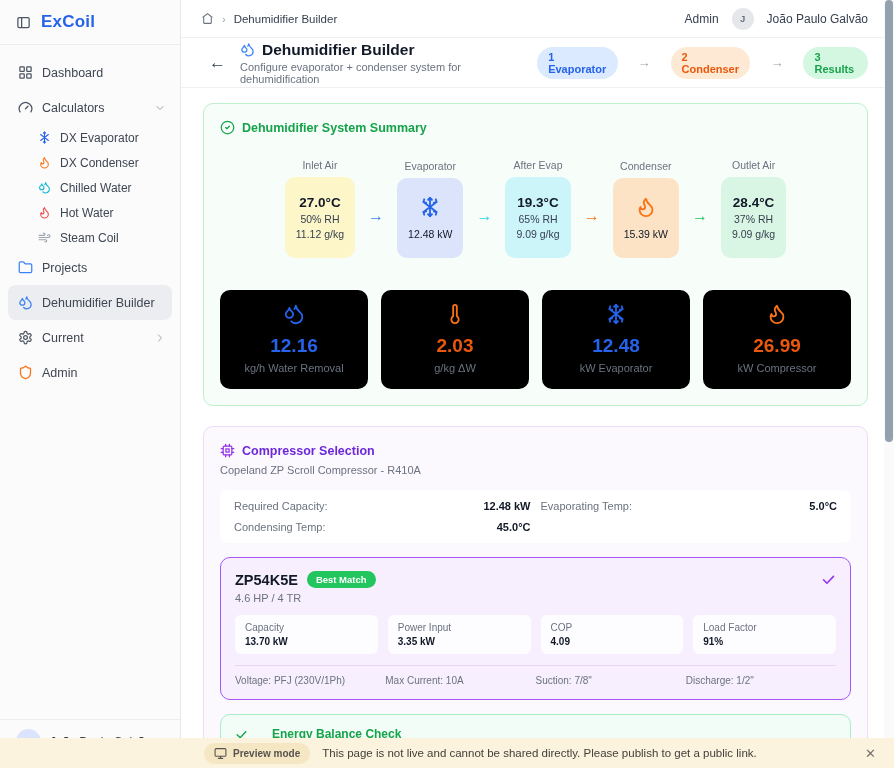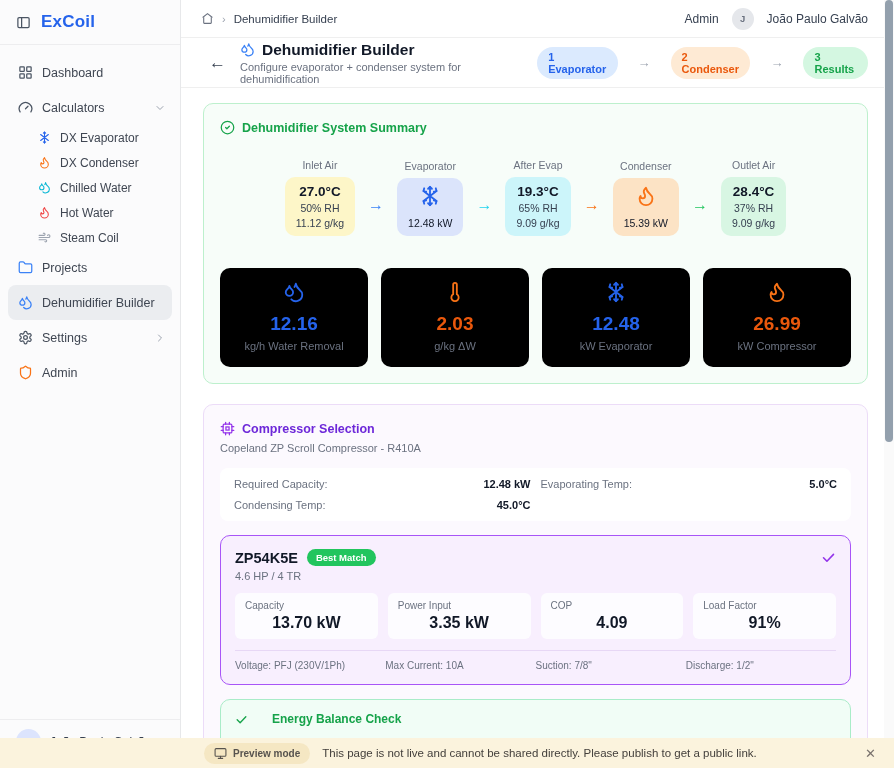--- a/index.html
+++ b/index.html
@@ -54,21 +54,21 @@
   .content { flex:1; padding:15px 26px 0 22px; overflow:hidden; }
 
   
   .card { border-radius:10px; border:1px solid; }
   .summary-card { background:#f7fdf9; border-color:#bdf0cd; padding:16px; }
   .card-head { display:flex; align-items:center; gap:7px; font-size:12.5px; font-weight:bold; }
   .summary-card .card-head { color:#16a34a; }
   .flow { display:flex; align-items:center; justify-content:center; gap:13px; margin-top:24px; }
   .stage { display:flex; flex-direction:column; align-items:center; }
   .stage-label { font-size:10.5px; color:#6b7280; margin-bottom:6px; }
-  .stage-box { border-radius:10px; padding:7px 11px; text-align:center; min-width:64px; }
+  .stage-box { border-radius:10px; padding:18px 11px; text-align:center; min-width:64px; }
   .stage-temp { font-size:13.5px; font-weight:bold; color:#111827; }
   .stage-line { font-size:10.5px; color:#374151; margin-top:3px; }
   .stage-kw { font-size:10.5px; color:#111827; margin-top:6px; }
   .flow-arrow { font-size:16px; font-weight:bold; margin-top:14px; }
   .metrics { display:flex; gap:13px; margin-top:32px; }
   .metric { flex:1; background:#000000; border-radius:10px; padding:13px 8px 15px; text-align:center; }
   .metric-val { font-size:19px; font-weight:bold; margin-top:6px; }
   .metric-lbl { font-size:11px; color:#6b7280; margin-top:5px; }
 
   
@@ -85,21 +85,21 @@
     padding:13px 14px; margin-top:14px; position:relative; }
   .model-top { display:flex; align-items:center; gap:9px; }
   .model-name { font-size:14.5px; font-weight:bold; color:#111827; }
   .badge { background:#22c55e; color:#fff; font-size:9.5px; font-weight:bold;
     padding:3px 9px; border-radius:999px; }
   .model-check { margin-left:auto; color:#9333ea; }
   .model-sub { font-size:11px; color:#6b7280; margin-top:4px; }
   .spec-row { display:flex; gap:10px; margin-top:11px; }
   .spec { flex:1; background:#fdfcff; border-radius:6px; padding:7px 10px; }
   .spec-lbl { font-size:10px; color:#6b7280; }
-  .spec-val { font-size:16px; font-weight:bold; color:#111827; margin-top:3px;text-align:center; }
+  .spec-val { font-size:10px; font-weight:bold; color:#111827; margin-top:3px; }
   .model-div { border-top:1px solid #e7d7f5; margin:11px 0 9px; }
   .detail-row { display:flex; font-size:10px; color:#6b7280; }
   .detail-row span { flex:1; }
 
   .energy-card { border:1px solid #a9ecc8; background:#f1fdf6; border-radius:10px;
     padding:12px 14px; margin-top:14px; }
   .energy-head { display:flex; align-items:center; gap:24px; font-size:12px; font-weight:bold;
     color:#16a34a; }
   .energy-grid { display:grid; grid-template-columns:1fr 1fr; column-gap:10px; row-gap:8px;
     margin-top:10px; }
@@ -223,21 +223,21 @@
         </span>
         <span>Dehumidifier Builder</span>
       </div>
       <div class="sb-item">
         <span class="ico i15" style="color:#4b5563">
           <svg viewBox="0 0 24 24" fill="none" stroke="currentColor" stroke-width="2" stroke-linecap="round" stroke-linejoin="round">
               <path d="M12.22 2h-.44a2 2 0 0 0-2 2v.18a2 2 0 0 1-1 1.73l-.43.25a2 2 0 0 1-2 0l-.15-.08a2 2 0 0 0-2.73.73l-.22.38a2 2 0 0 0 .73 2.73l.15.1a2 2 0 0 1 1 1.72v.51a2 2 0 0 1-1 1.74l-.15.09a2 2 0 0 0-.73 2.73l.22.38a2 2 0 0 0 2.73.73l.15-.08a2 2 0 0 1 2 0l.43.25a2 2 0 0 1 1 1.73V20a2 2 0 0 0 2 2h.44a2 2 0 0 0 2-2v-.18a2 2 0 0 1 1-1.73l.43-.25a2 2 0 0 1 2 0l.15.08a2 2 0 0 0 2.73-.73l.22-.39a2 2 0 0 0-.73-2.73l-.15-.08a2 2 0 0 1-1-1.74v-.5a2 2 0 0 1 1-1.74l.15-.09a2 2 0 0 0 .73-2.73l-.22-.38a2 2 0 0 0-2.73-.73l-.15.08a2 2 0 0 1-2 0l-.43-.25a2 2 0 0 1-1-1.73V4a2 2 0 0 0-2-2z"></path>
               <circle cx="12" cy="12" r="3"></circle>
             </svg>
         </span>
-        <span>Settings</span>
+        <span>Current</span>
         <span class="spacer"></span>
         <span class="ico i12 chev">
           <svg viewBox="0 0 24 24" fill="none" stroke="currentColor" stroke-width="2" stroke-linecap="round">
               <path d="m9 6 6 6-6 6"></path>
             </svg>
         </span>
       </div>
       <div class="sb-item">
         <span class="ico i15" style="color:#f97316">
           <svg viewBox="0 0 24 24" fill="none" stroke="currentColor" stroke-width="2" stroke-linejoin="round">

